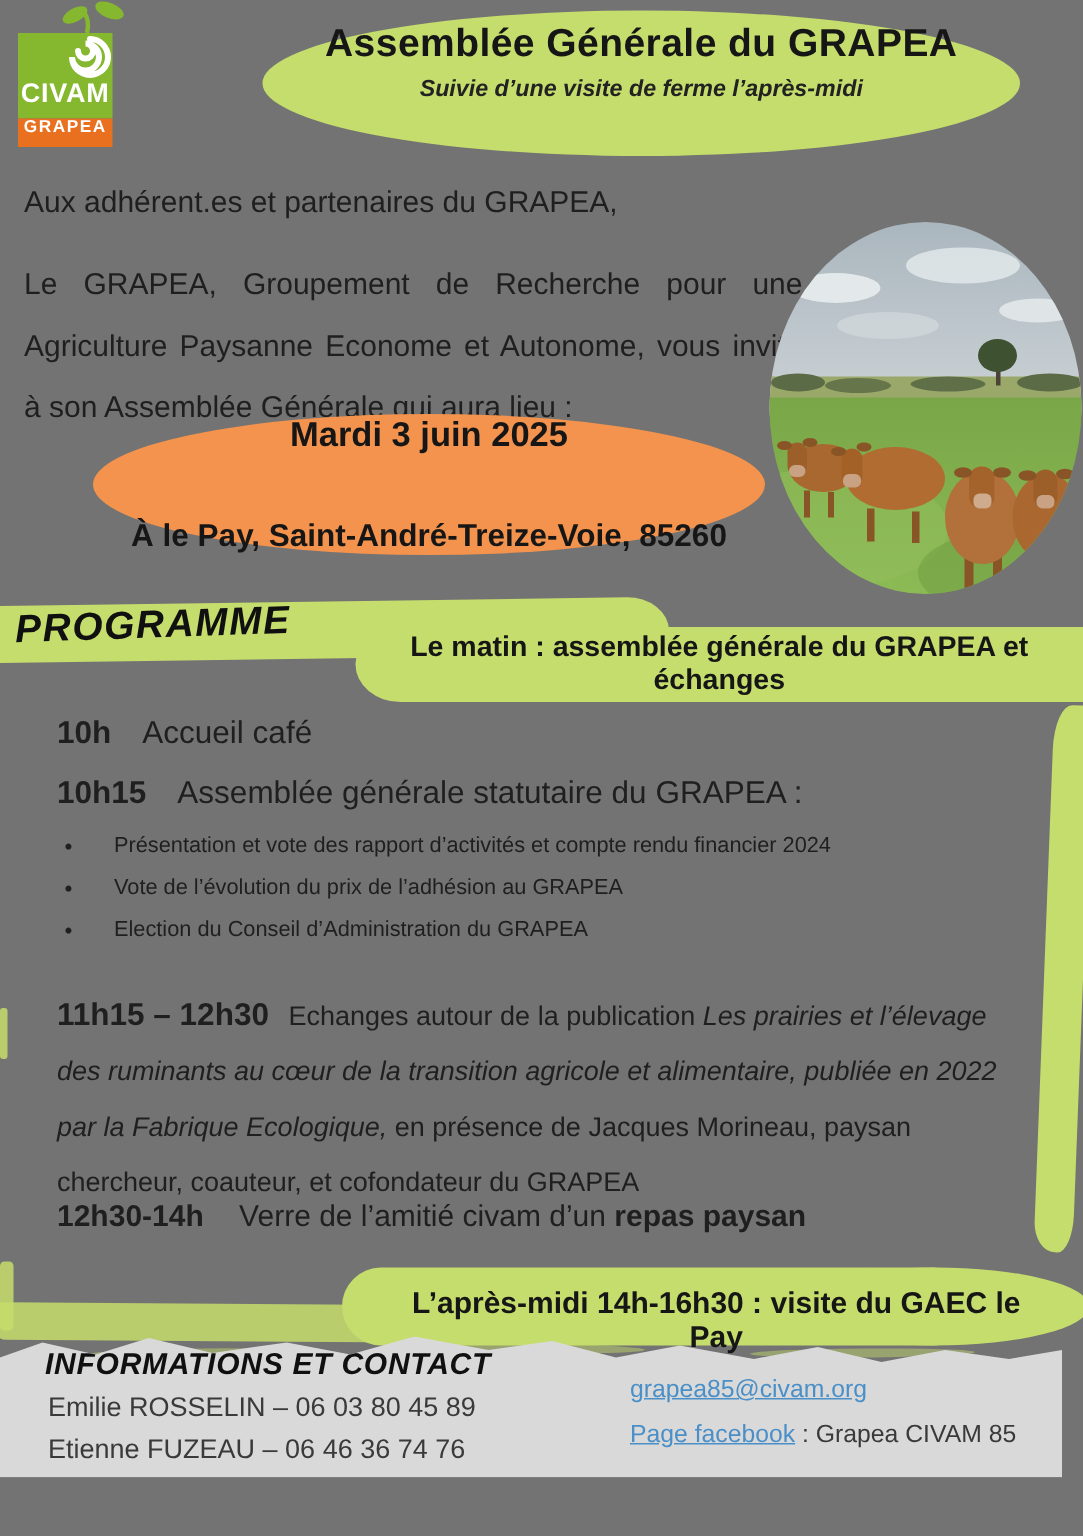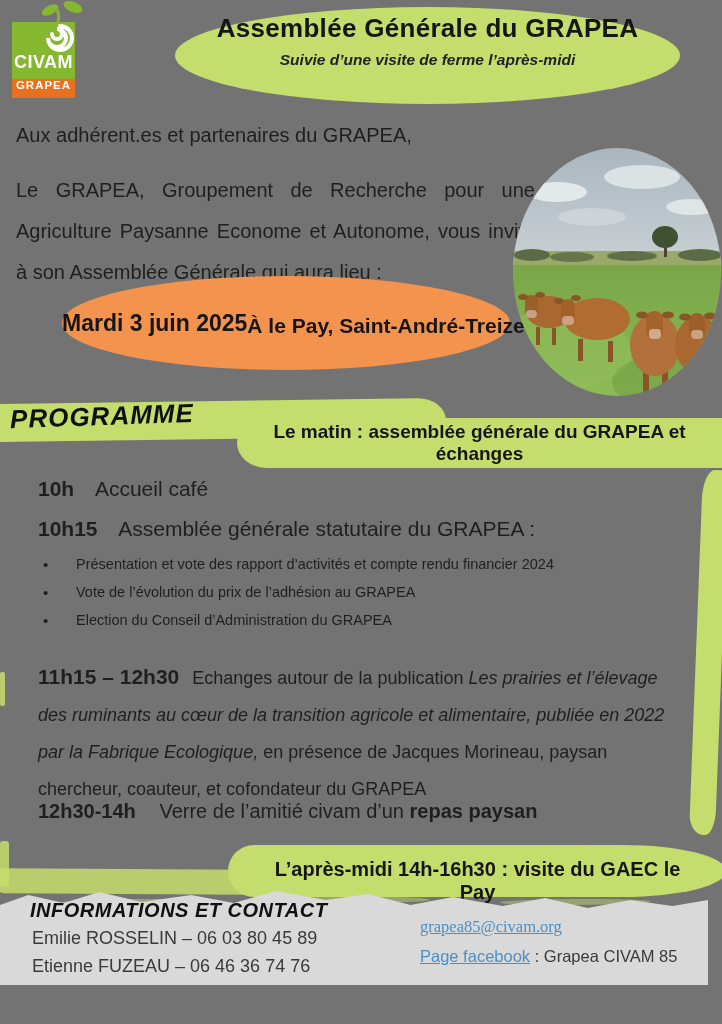--- a/index.html
+++ b/index.html
@@ -31,21 +31,21 @@
     background:var(--green);border-radius:50%;text-align:center;}
   .header-title{margin-top:6px;font-size:26px;font-weight:700;letter-spacing:.3px;color:#161616;}
   .header-sub{margin-top:7px;font-size:15.5px;font-style:italic;font-weight:600;color:#222;}
   
   .intro-salutation{position:absolute;left:16px;top:124px;font-size:20px;}
   .intro-body{position:absolute;left:16px;top:170px;width:519px;font-size:20px;
     line-height:41px;text-align:justify;margin:0;}
   
   .event-oval{position:absolute;left:62px;top:276px;width:448px;height:94px;
     background:var(--orange);border-radius:50%;
-    display:flex;flex-direction:row;align-items:center;justify-content:space-between;}
+    display:flex;flex-direction:column;align-items:center;justify-content:space-between;}
   .event-date{font-size:23px;font-weight:700;color:#161616;white-space:nowrap;}
   .event-location{font-size:21px;font-weight:700;color:#161616;white-space:nowrap;margin-top:6px;}
   
   .photo{position:absolute;left:512px;top:147px;width:210px;height:250px;}
   
   .prog-brush{position:absolute;left:-14px;top:401px;width:460px;height:38px;
     background:var(--green);border-radius:6px 40px 30px 10px/12px 32px 22px 12px;
     transform:rotate(-.8deg);}
   .prog-label{position:absolute;left:10px;top:401px;font-size:26px;font-weight:800;
     font-style:italic;letter-spacing:1px;color:#101010;transform:rotate(-2deg);}
@@ -92,21 +92,21 @@
     clip-path:polygon(0 26px,4% 16px,9% 24px,14% 13px,20% 23px,27% 16px,33% 24px,39% 12px,
       46% 21px,52% 15px,58% 26px,64% 18px,71% 27px,77% 19px,83% 29px,89% 21px,95% 27px,
       100% 21px,100% 100%,0 100%);}
   .footer-heading{position:absolute;left:30px;top:20px;font-size:20px;font-weight:800;
     font-style:italic;letter-spacing:.5px;color:#101010;}
   .contact-line{position:absolute;left:32px;font-size:18px;color:#3a3a3a;}
   .contact-1{top:49px;}
   .contact-2{top:77px;}
   .link{color:var(--link-blue);text-decoration:underline;text-decoration-color:var(--link-blue);
     font-size:16.5px;cursor:pointer;}
-  .email-link{position:absolute;left:420px;top:38px;font-family:Liberation Serif, serif;}
+  .email-link{position:absolute;left:420px;top:38px;}
   .fb-line{position:absolute;left:420px;top:68px;font-size:16.5px;color:#3a3a3a;}
 </style>
 </head>
 <body>
 
 <div class="page">
 
   <div class="logo">
     <div class="logo-green"></div>
     <svg class="logo-sprout" viewBox="0 0 90 85">

